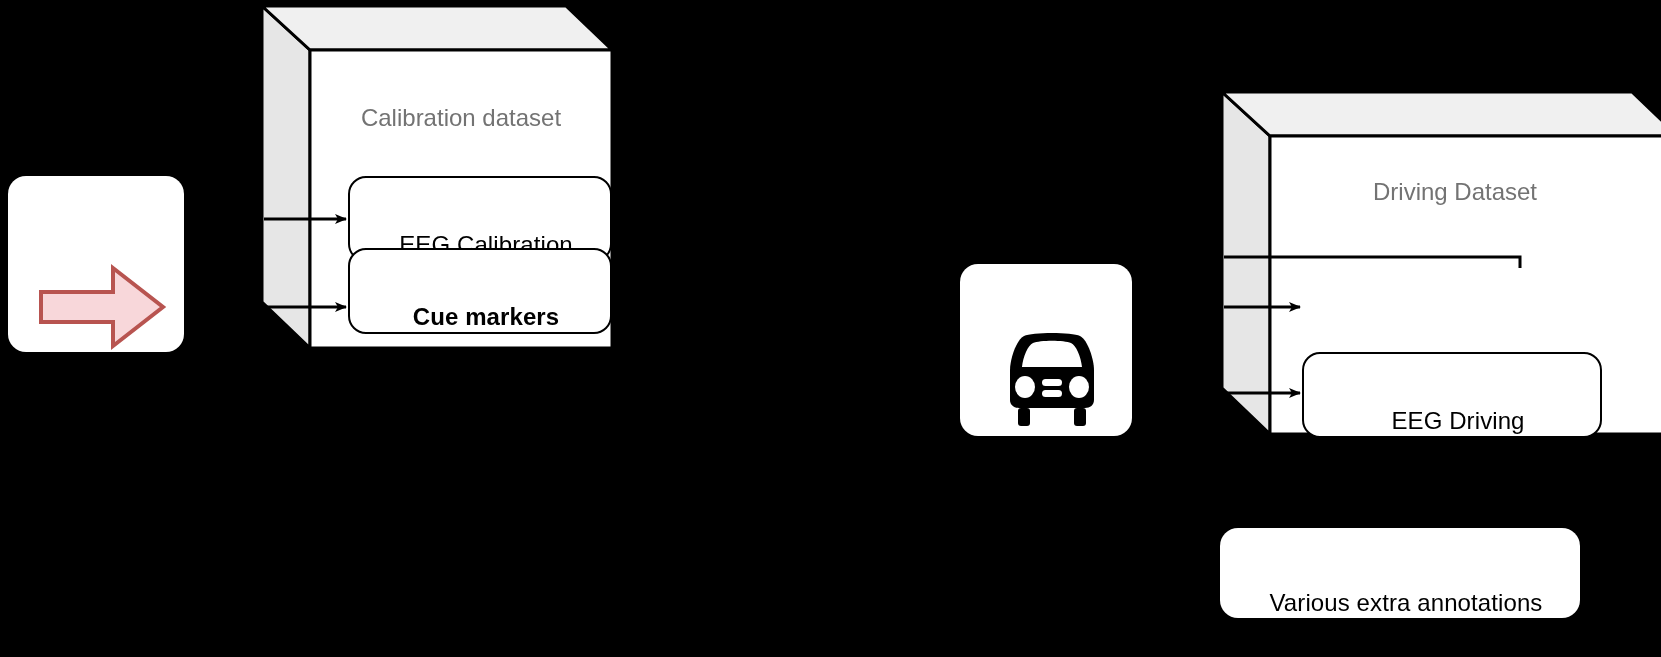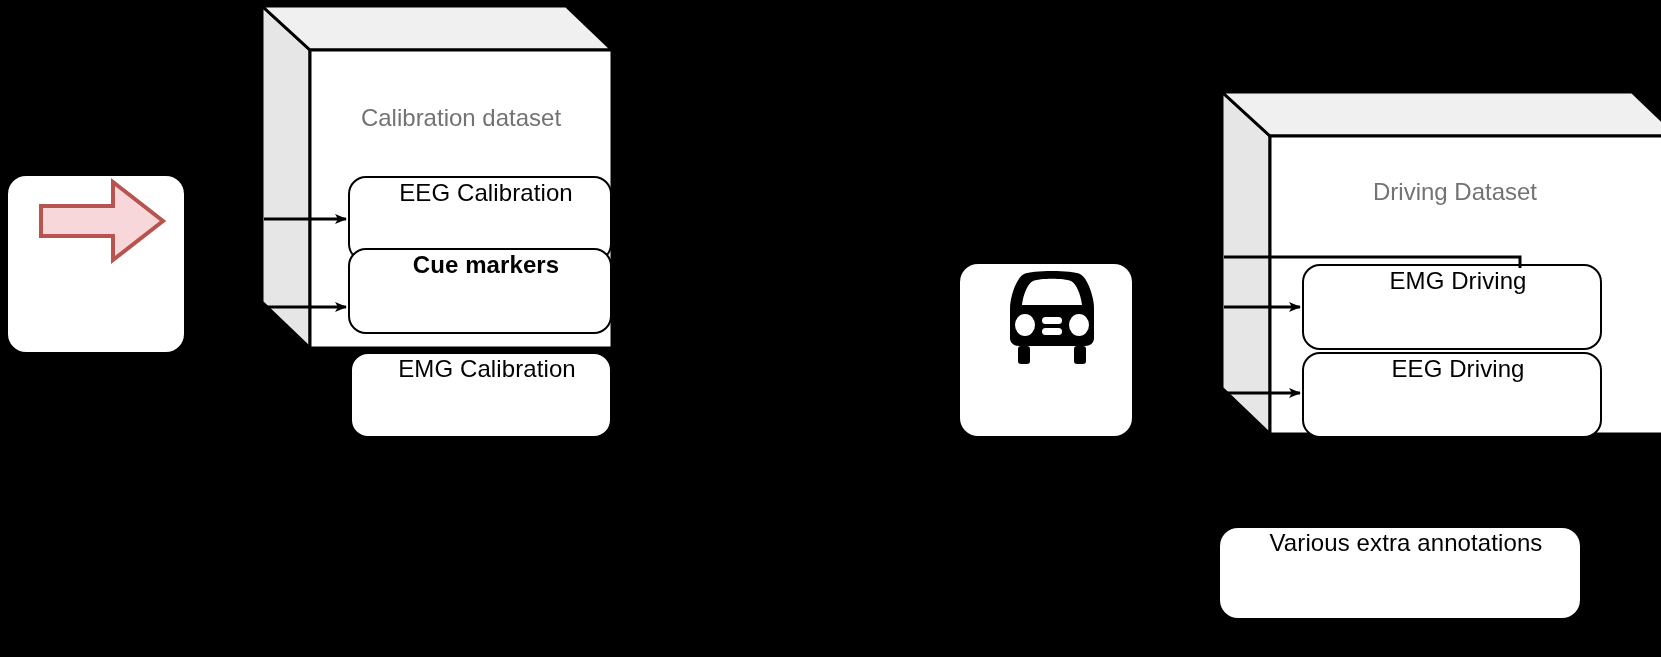--- a/index.html
+++ b/index.html
@@ -17,21 +17,21 @@
     color: #000000;
   }
   .abs { position: absolute; }
 
   
   .card {
     background: #ffffff;
     border-radius: 18px;
     box-sizing: border-box;
     display: flex;
-    align-items: flex-start;
+    align-items: flex-end;
     justify-content: center;
     text-align: center;
     padding-left: 12px;
   }
   .card.bordered { border: 2px solid #000000; }
 
   .label {
     font-size: 24px;
     line-height: 30px;
     color: #000000;
@@ -79,23 +79,20 @@
     </svg>
     <div class="cube-title" style="left:50px; top:100px; width:302px;">Calibration dataset</div>
   </div>
 
   <div class="card bordered abs" style="left:348px; top:176px; width:264px; height:86px;">
     <span class="label">EEG Calibration</span>
   </div>
   <div class="card bordered abs" style="left:348px; top:248px; width:264px; height:86px;font-weight:bold;">
     <span class="label">Cue markers</span>
   </div>
-  <div class="card bordered abs" style="left:350px; top:352px; width:262px; height:86px;">
-    <span class="label">EMG Calibration</span>
-  </div>
 
 
   <div class="card abs" style="left:960px; top:264px; width:172px; height:172px;">
     <svg width="120" height="110" viewBox="0 0 120 110">
 
       <path d="M18 44 C18 34 24 14 32 10 C40 6 80 6 88 10 C96 14 102 34 102 44
                L102 74 C102 79 98 82 93 82 L27 82 C22 82 18 79 18 74 Z" fill="#000000"></path>
 
       <path d="M30 41 C31 31 36 19 41 17 C48 14 72 14 79 17 C84 19 89 31 90 41 Z" fill="#ffffff"></path>
 
@@ -115,23 +112,20 @@
 
       <polygon points="2,2 50,46 50,344 2,298" fill="#e6e6e6" stroke="#000000" stroke-width="3"></polygon>
 
       <polygon points="2,2 412,2 458,46 50,46" fill="#f0f0f0" stroke="#000000" stroke-width="3"></polygon>
 
       <rect x="50" y="46" width="408" height="298" fill="#ffffff" stroke="#000000" stroke-width="3"></rect>
     </svg>
     <div class="cube-title" style="left:50px; top:88px; width:370px;">Driving Dataset</div>
   </div>
 
-  <div class="card bordered abs" style="left:1302px; top:264px; width:300px; height:86px;">
-    <span class="label">EMG Driving</span>
-  </div>
   <div class="card abs" style="left:1220px; top:528px; width:360px; height:90px;">
     <span class="label">Various extra annotations</span>
   </div>
 
   <div class="card bordered abs" style="left:1302px; top:352px; width:300px; height:86px;">
     <span class="label">EEG Driving</span>
   </div>
 
   <svg class="wires" viewBox="0 0 1661 657">
     <defs>

